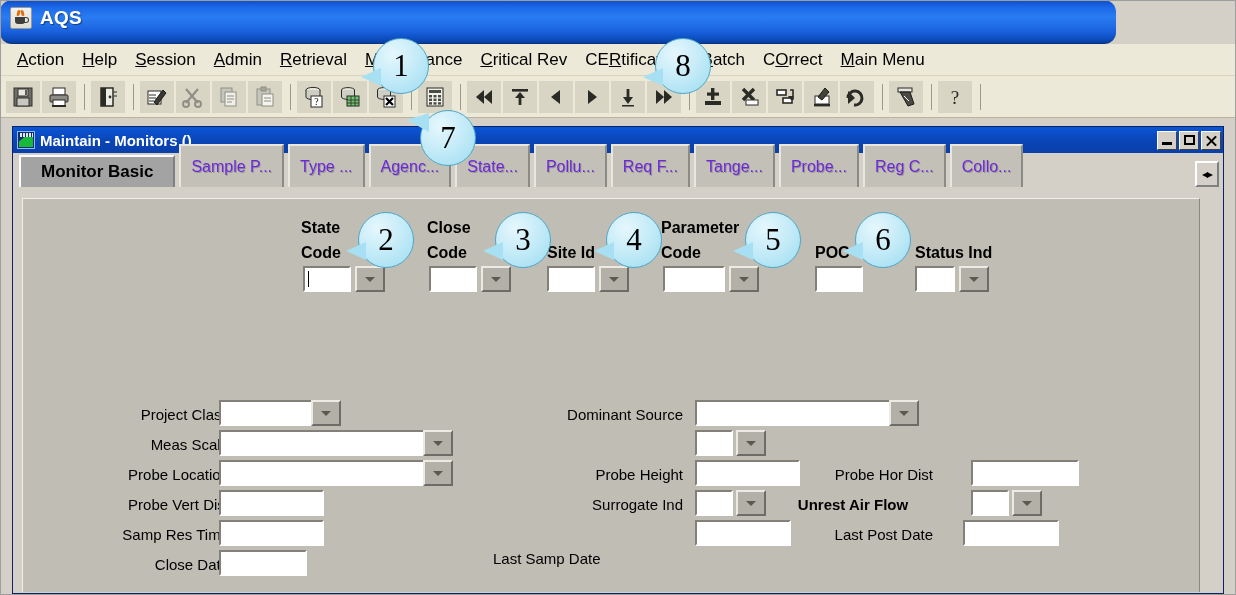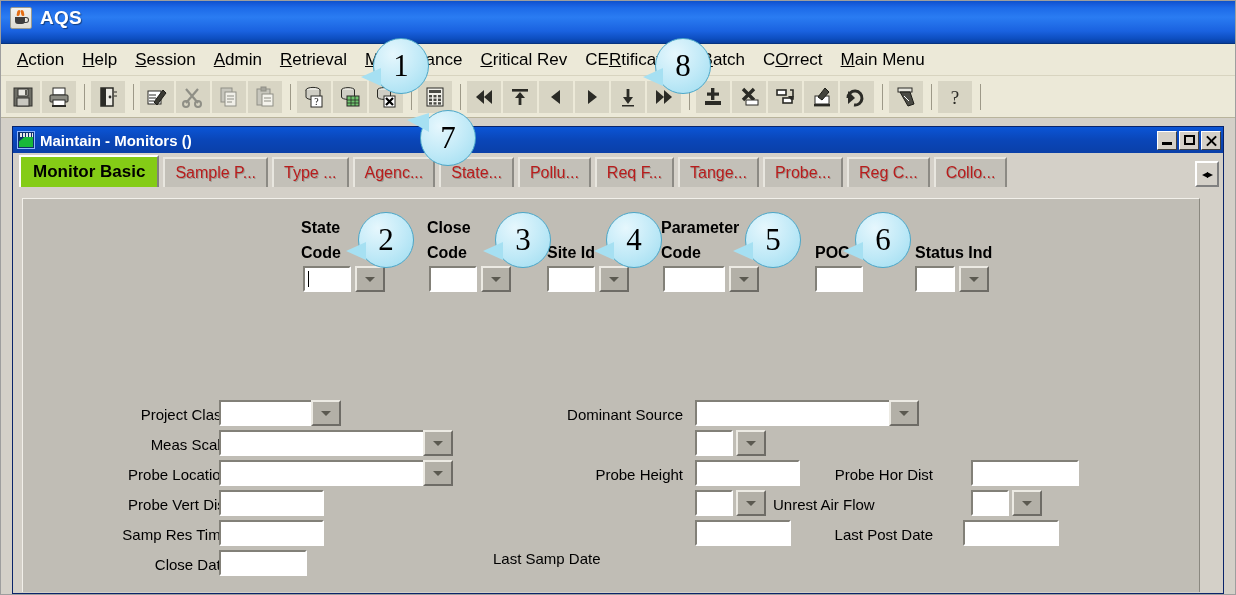--- a/index.html
+++ b/index.html
@@ -17,26 +17,27 @@
     left: 0; top: 0;
     width: 1236px; height: 595px;
     background: #d4d0c8;
     box-sizing: border-box;
     overflow: hidden;
   }
   
   .xp-titlebar {
     position: absolute;
     left: 0; top: 0;
-    width: 1236px; height: 44px;
+    width: 1116px; height: 44px;
     background: linear-gradient(to bottom,
         #0a4fc4 0%, #1559d8 8%, #1d6ae8 18%,
         #2a7cf2 40%, #1a62e0 72%, #0d4ec0 90%, #083e9e 100%);
     border-bottom: 1px solid #05337f;
     box-sizing: border-box;
+    border-radius: 12px;
   }
   .xp-titlebar-inner {
     position: absolute;
     left: 10px; top: 7px;
     display: flex; align-items: center;
     gap: 8px;
   }
   .java-icon {
     width: 22px; height: 22px;
     background: linear-gradient(to bottom, #f2f2ee, #dedcd2);
@@ -201,45 +202,45 @@
   .tabstrip {
     position: relative;
     height: 34px;
     background: #d4d0c8;
     padding: 4px 0 0 6px;
     box-sizing: border-box;
     display: flex;
     align-items: flex-end;
   }
   .tab {
-    height: 30px;
+    height: 43px;
     margin-right: 4px;
     padding: 0 10px;
     display: flex; align-items: center;
     font-size: 16px;
-    color: #b91c1c;
+    color: #6d28d9;
     text-shadow: 1px 1px 0 #9b9b93;
     background: #c3c0b8;
     border-top: 2px solid #e8e6df;
     border-left: 2px solid #e8e6df;
     border-right: 2px solid #8c8a84;
     box-sizing: border-box;
     white-space: nowrap;
   }
   .tab.active {
-    background: #84cc16;
+    background: #a3a3a3;
     color: #000000;
     text-shadow: none;
     font-weight: bold;
     font-size: 17px;
     height: 32px;
     border-top: 2px solid #ffffff;
     border-left: 2px solid #ffffff;
     border-right: 2px solid #808080;
-    padding: 0 12px;
+    padding: 0 20px;
   }
   .tab-scroll {
     margin-left: auto;
     margin-right: 4px;
     width: 24px; height: 26px;
     background: #d4d0c8;
     border-top: 2px solid #ffffff;
     border-left: 2px solid #ffffff;
     border-right: 2px solid #808080;
     border-bottom: 2px solid #808080;
@@ -704,30 +705,31 @@
     <div class="lbl" style="left:470px; top:207px; width:190px; text-align:right;">Dominant Source</div>
     <div class="txt" style="left:672px; top:201px; width:200px;"></div>
     <div class="drop" style="left:866px; top:201px;"></div>
 
     <div class="txt" style="left:672px; top:231px; width:38px;"></div>
     <div class="drop" style="left:713px; top:231px;"></div>
 
     <div class="lbl" style="left:470px; top:267px; width:190px; text-align:right;">Probe Height</div>
     <div class="txt" style="left:672px; top:261px; width:105px;"></div>
 
+    <div class="lbl" style="left:470px; top:297px; width:190px; text-align:right;">Surrogate Ind</div>
     <div class="txt" style="left:672px; top:291px; width:38px;"></div>
     <div class="drop" style="left:713px; top:291px;"></div>
 
     <div class="lbl" style="left:470px; top:327px; width:190px; text-align:left;margin-top:24px;">Last Samp Date</div>
     <div class="txt" style="left:672px; top:321px; width:96px;"></div>
 
     <div class="lbl" style="left:750px; top:267px; width:160px; text-align:right;">Probe Hor Dist</div>
     <div class="txt" style="left:948px; top:261px; width:108px;"></div>
 
-    <div class="lbl" style="left:750px; top:297px; width:160px; text-align:left;">Unrest Air Flow</div>
+    <div class="lbl" style="left:750px; top:297px; width:160px; text-align:center;font-weight:bold;">Unrest Air Flow</div>
     <div class="txt" style="left:948px; top:291px; width:38px;"></div>
     <div class="drop" style="left:989px; top:291px;"></div>
 
     <div class="lbl" style="left:750px; top:327px; width:160px; text-align:right;">Last Post Date</div>
     <div class="txt" style="left:940px; top:321px; width:96px;"></div>
   </div>
 
   <div class="callout" style="left:373px; top:38px;">
     <span class="tail tail-bl"></span>
       <span>1</span>

